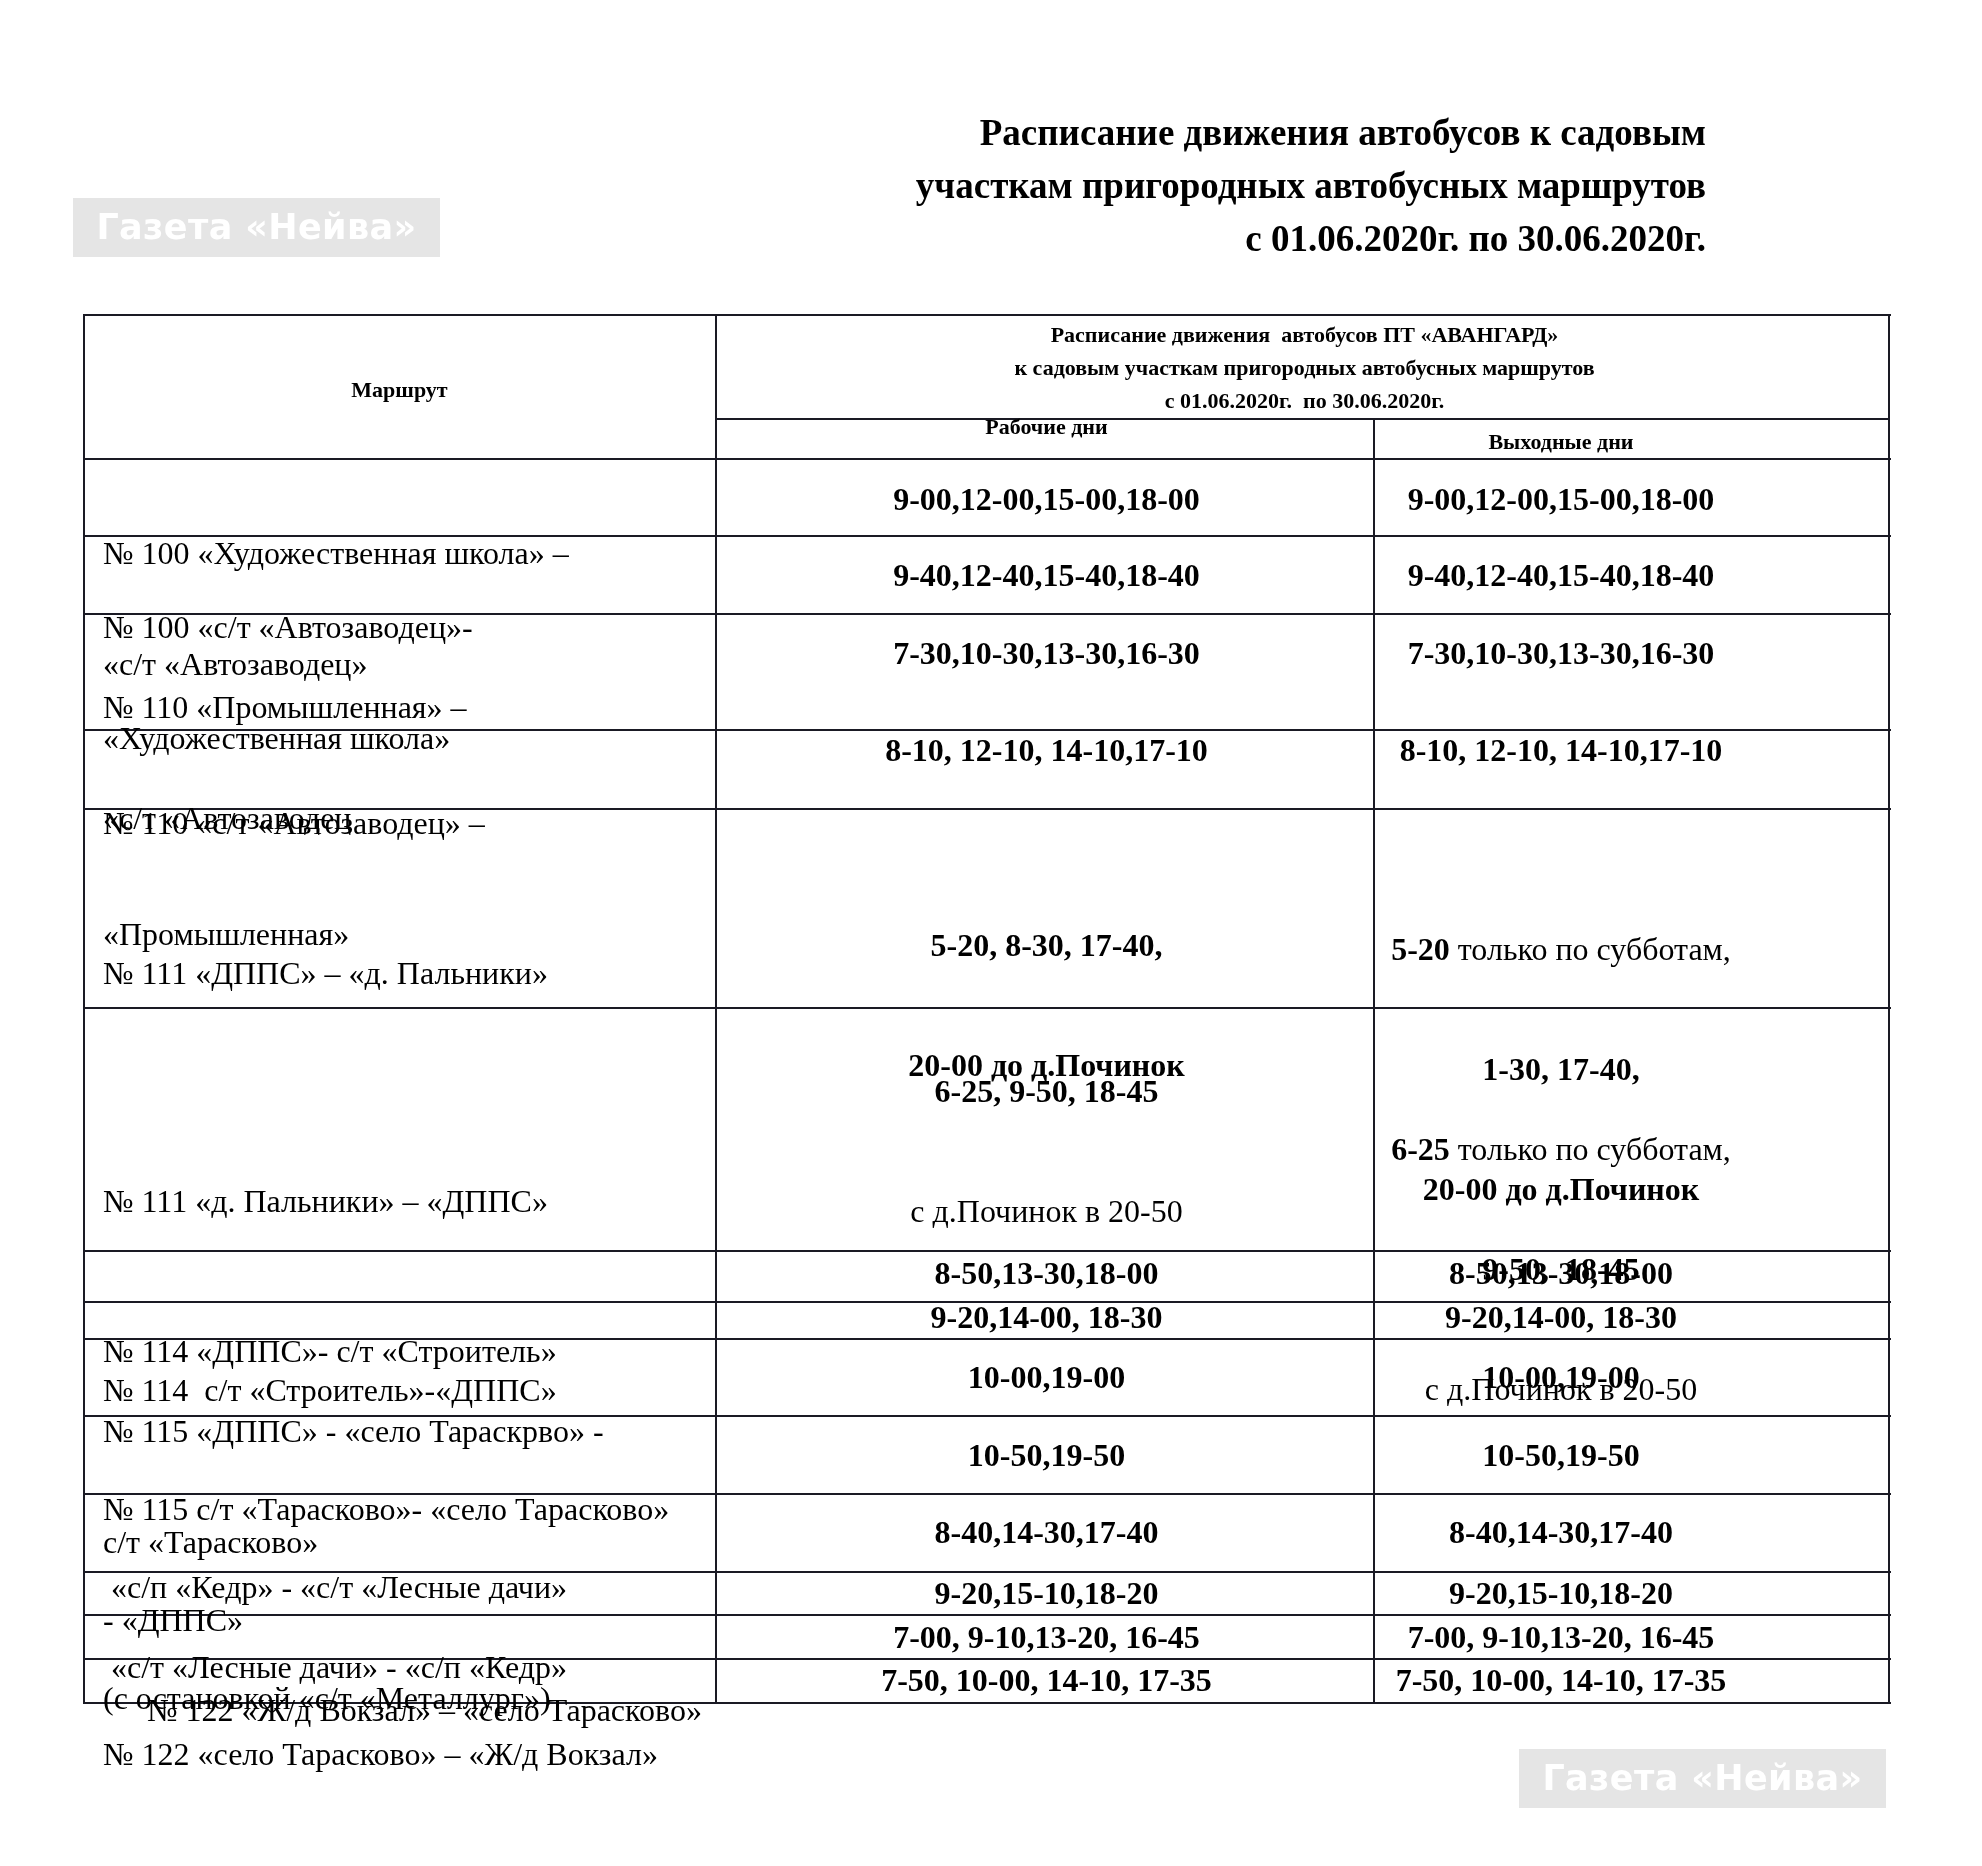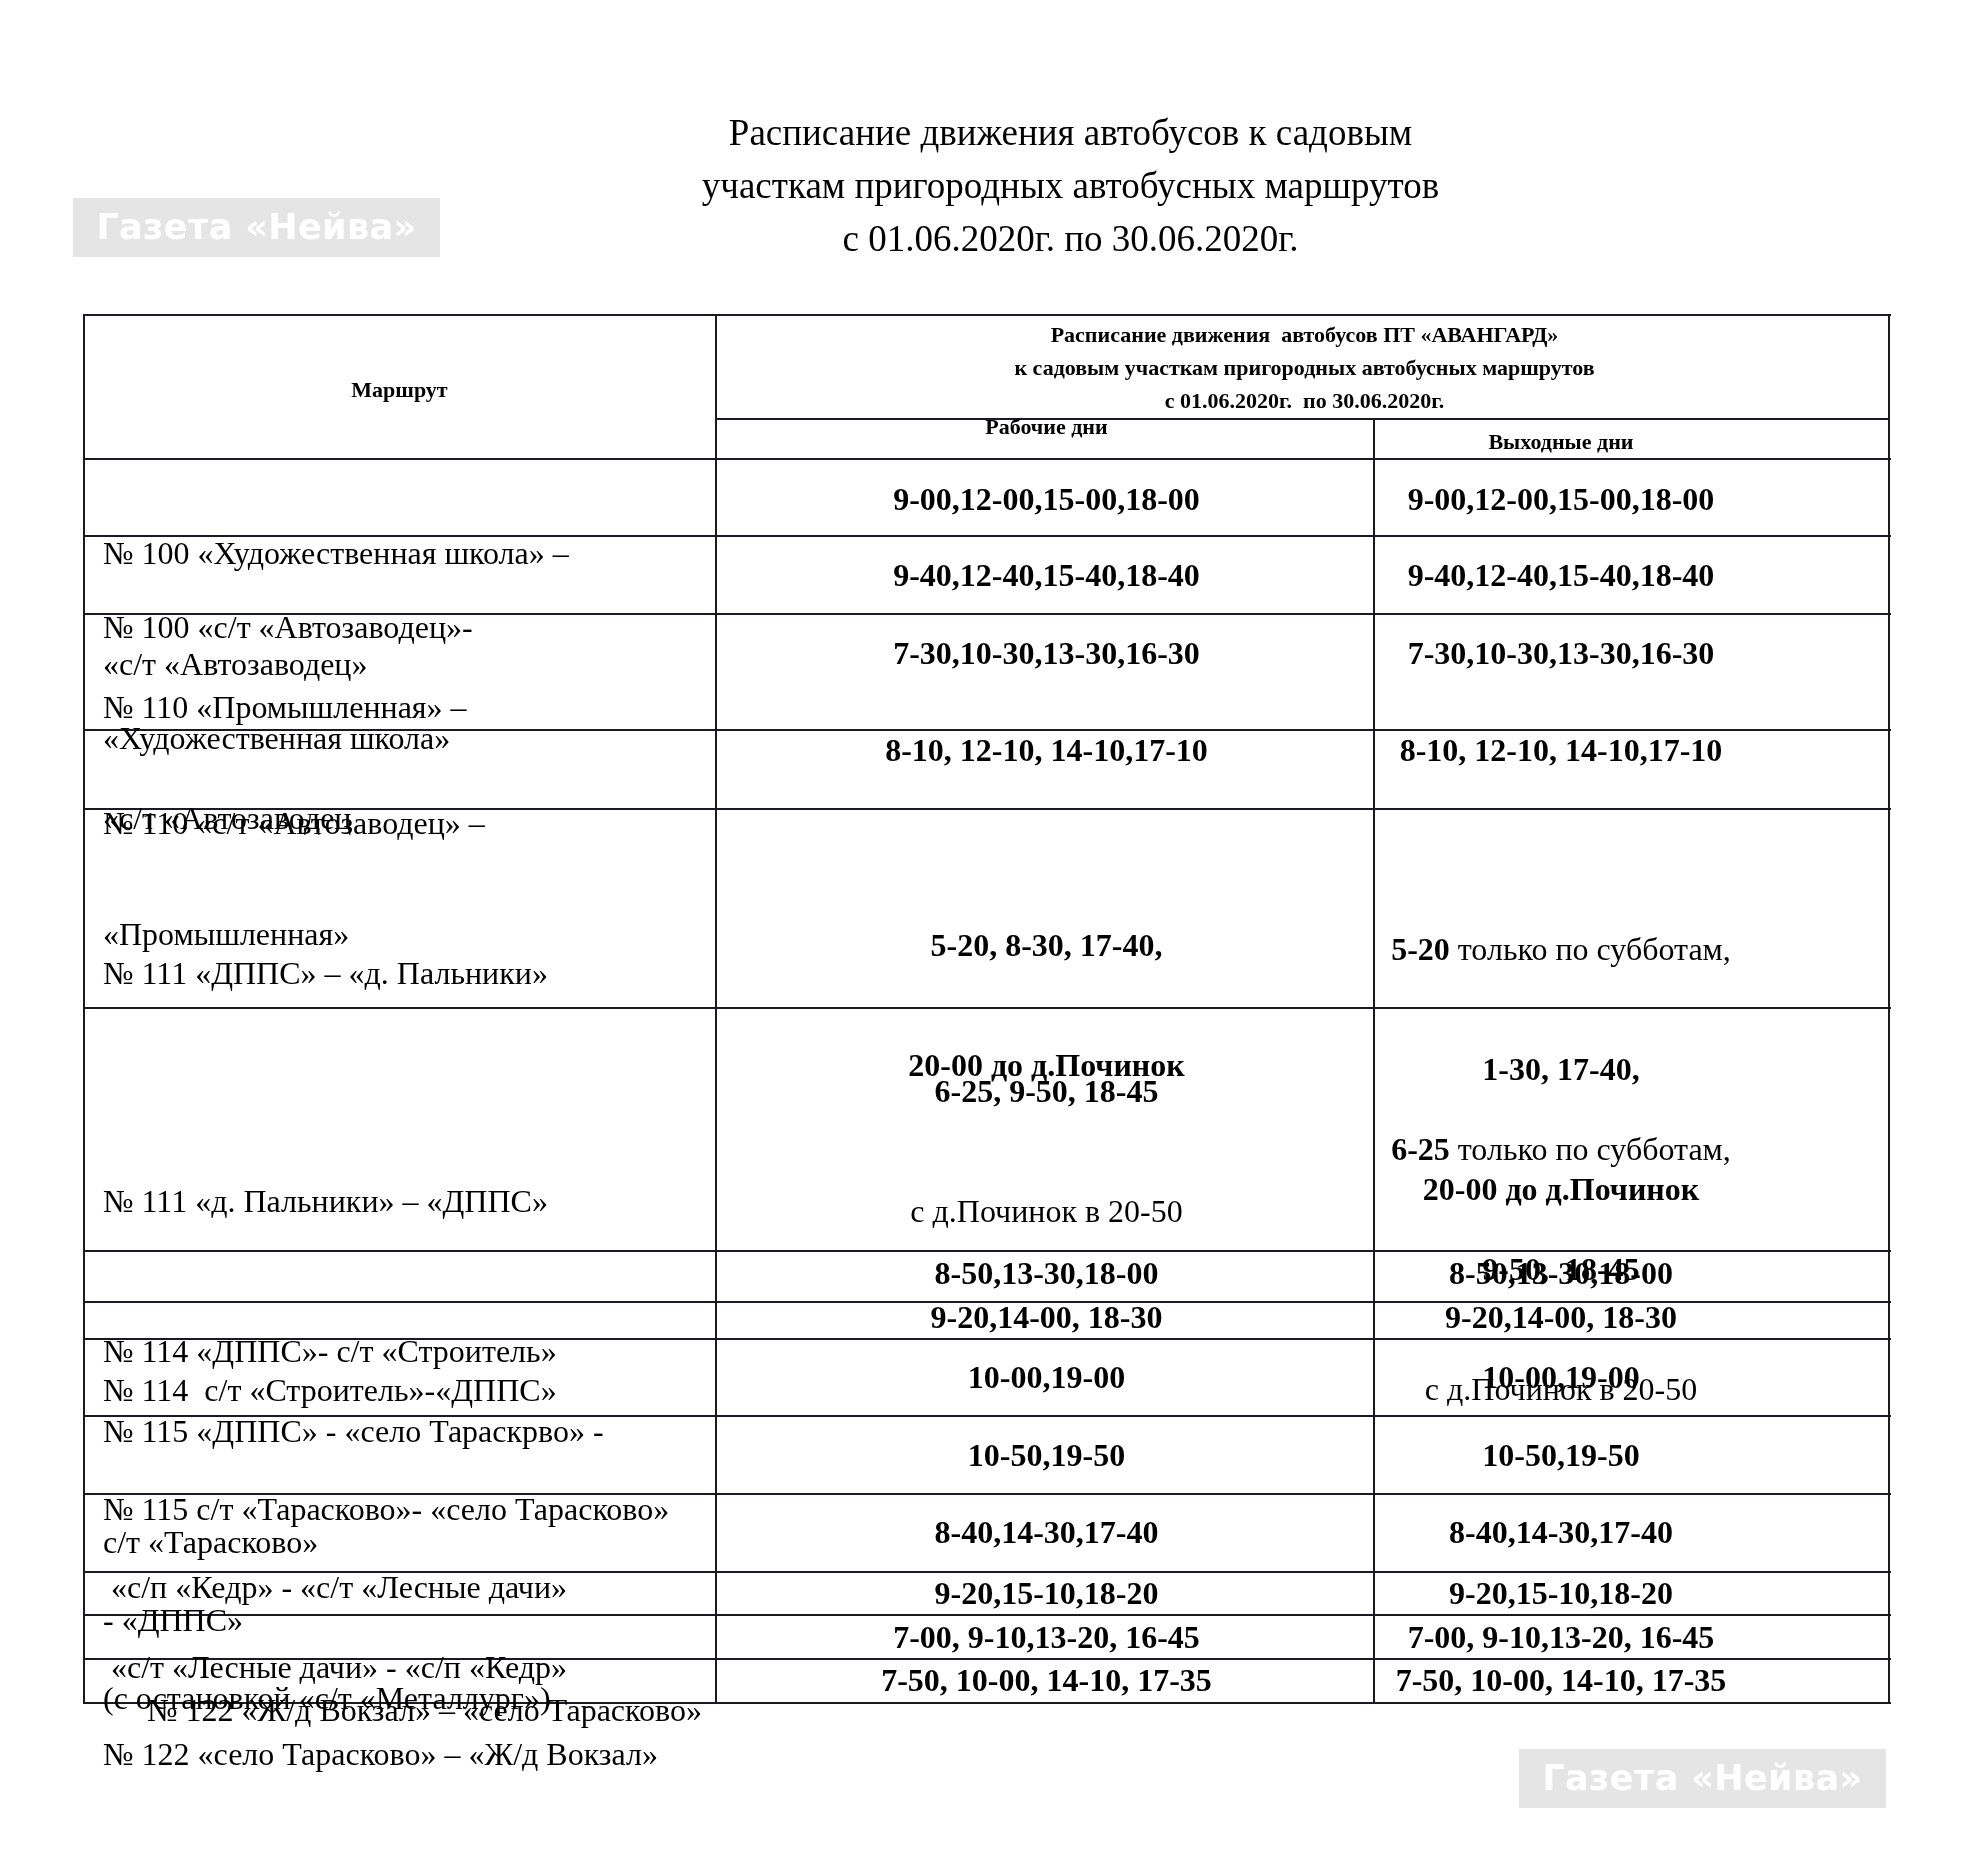--- a/index.html
+++ b/index.html
@@ -1,18 +1,18 @@
 <!DOCTYPE html>
 <html style="font-size:12.7px"><head>
 <meta charset="utf-8">
 <style>
   html, body { margin: 0; padding: 0; background: #ffffff; }
   body { width: 1983px; height: 1866px; position: relative; overflow: hidden; font-family: "Liberation Serif", "DejaVu Serif", serif; color: #000; }
   .abs { position: absolute; }
-  .title { left: 435px; width: 1271px; top: 106px; text-align: center; font-size: 37px; line-height: 53px; font-weight: normal; }
+  .title { left: 435px; width: 1271px; top: 106px; text-align: right; font-size: 37px; line-height: 53px; font-weight: bold; }
   .title div { white-space: nowrap; }
   .watermark { position: absolute; width: 367px; height: 59px; background: #e5e5e5; color: #ffffff; font-family: "DejaVu Sans", "Liberation Sans", sans-serif; font-weight: bold; font-size: 35px; line-height: 59px; text-align: center; letter-spacing: 0.4px; }
   .hline { position: absolute; height: 2.4px; background: #1a1a24; }
   .vline { position: absolute; width: 2.4px; background: #1a1a24; }
   .hdr { position: absolute; font-weight: bold; font-size: 22px; line-height: 33px; text-align: center; white-space: nowrap; }
   .route { position: absolute; left: 103px; width: 611px; font-size: 32px; line-height: 37px; white-space: pre; }
   .val { position: absolute; font-weight: bold; font-size: 32px; line-height: 38px; text-align: center; white-space: pre; }
   .val.multi { line-height: 40px; }
   .val .reg { font-weight: normal; }
   .colW { left: 719px; width: 655px; }

